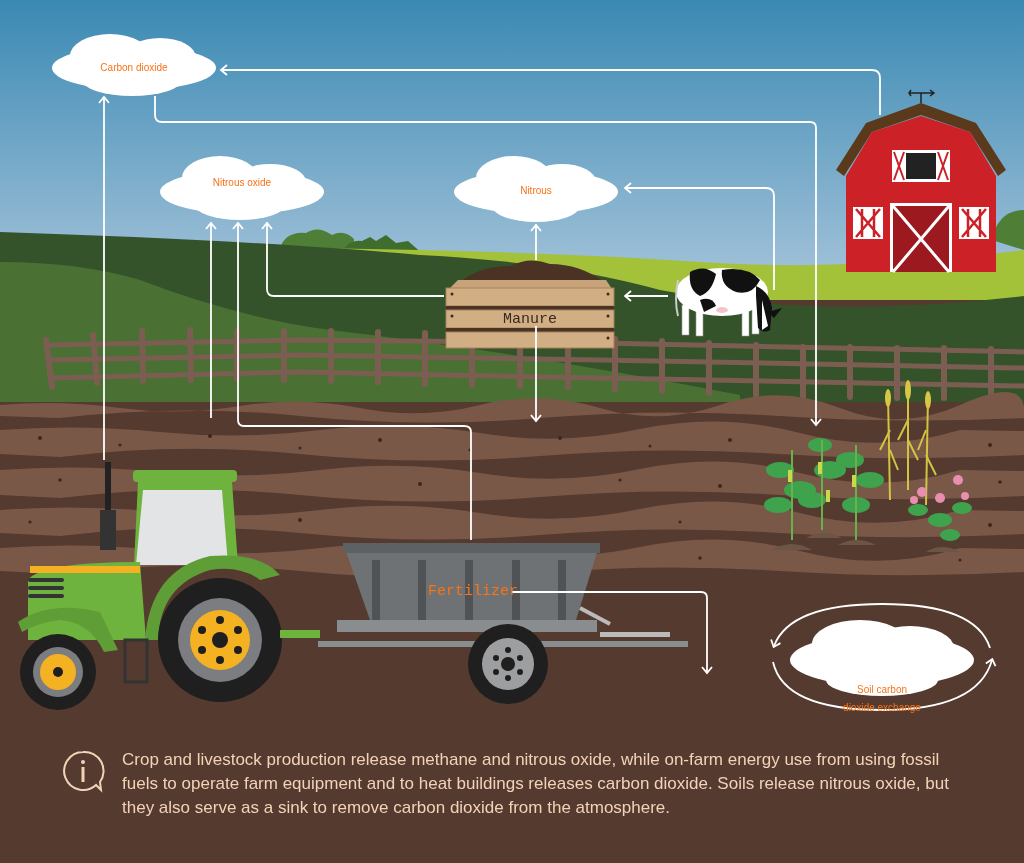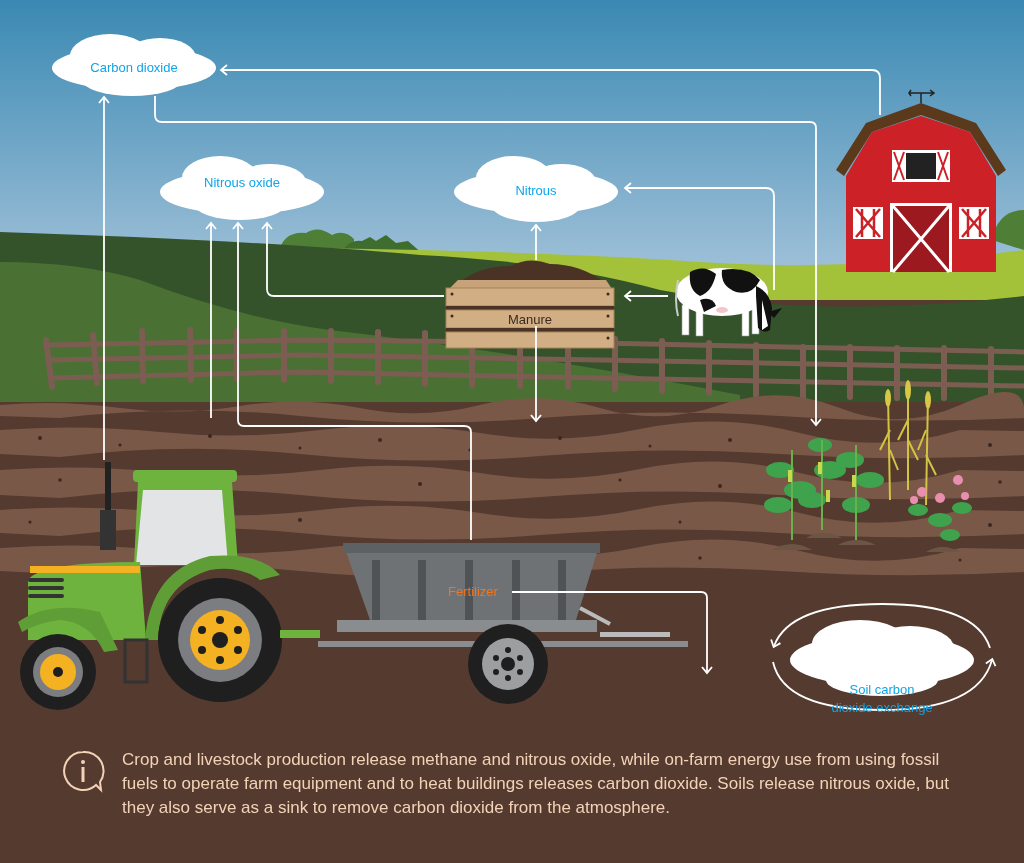--- a/index.html
+++ b/index.html
@@ -1,19 +1,19 @@
 <!DOCTYPE html>
 <html><head>
 <meta charset="utf-8">
 <style>
   html,body{margin:0;padding:0;background:#553a2f;}
   #stage{position:relative;width:1024px;height:863px;overflow:hidden;font-family:"Liberation Sans","DejaVu Sans",sans-serif;}
   #stage svg{position:absolute;left:0;top:0;}
-  .cloud-label{position:absolute;color:#0ea5e9;font-size:13px;text-align:center;line-height:18px;white-space:nowrap;transform:translate(-50%,-50%);font-family:"Liberation Sans",sans-serif;}
-  .plain-label{position:absolute;font-size:13px;white-space:nowrap;transform:translate(-50%,-50%);font-family:Liberation Sans, sans-serif;}
+  .cloud-label{position:absolute;color:#f97316;font-size:10px;text-align:center;line-height:18px;white-space:nowrap;transform:translate(-50%,-50%);font-family:"Liberation Sans",sans-serif;}
+  .plain-label{position:absolute;font-size:15px;white-space:nowrap;transform:translate(-50%,-50%);font-family:Liberation Mono, monospace;}
   #info{position:absolute;left:60px;top:748px;width:900px;}
   #info-icon{position:absolute;left:0;top:6px;width:46px;height:46px;}
   #info-text{position:absolute;left:62px;top:0;width:840px;color:#f3d3b8;font-size:17px;line-height:24px;font-family:"Liberation Sans",sans-serif;}
 </style>
 </head>
 <body>
 
 <div id="stage">
 <svg width="1024" height="863" viewBox="0 0 1024 863">
   <defs>

